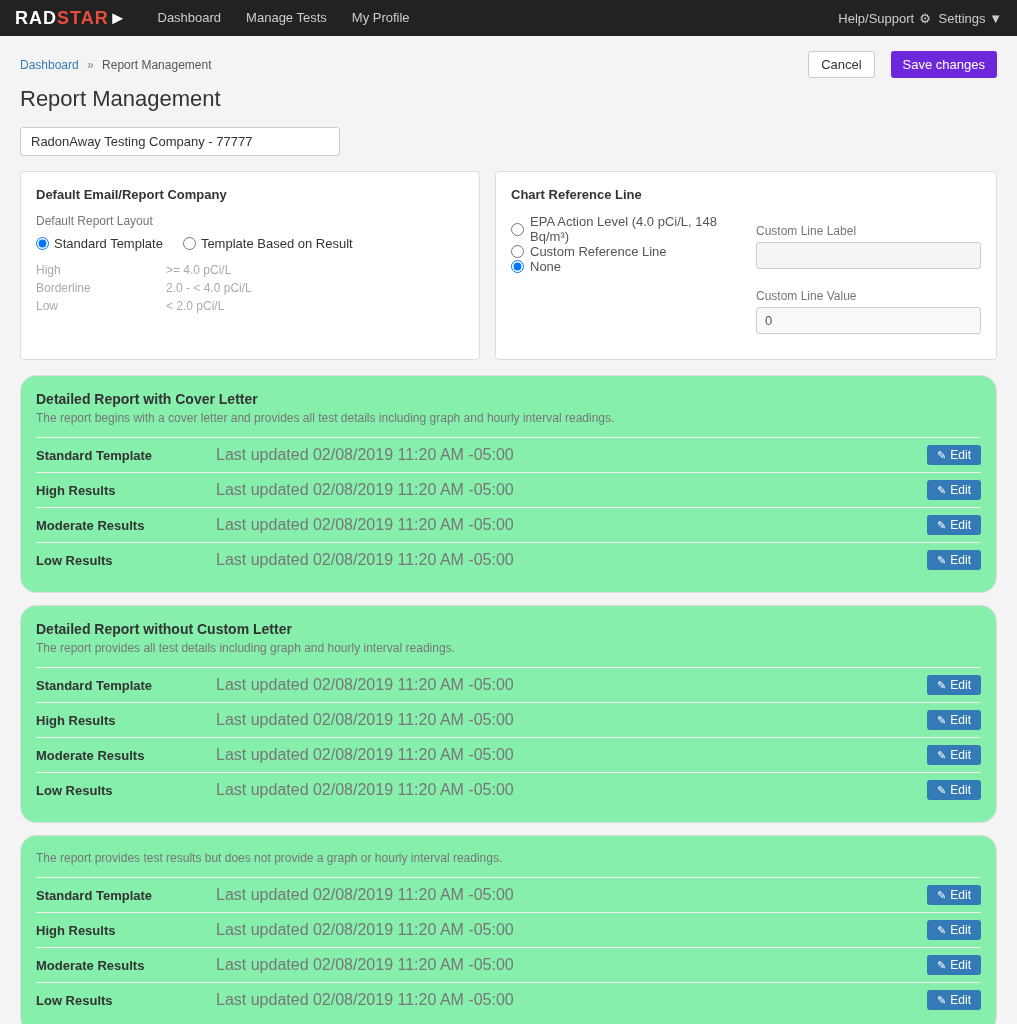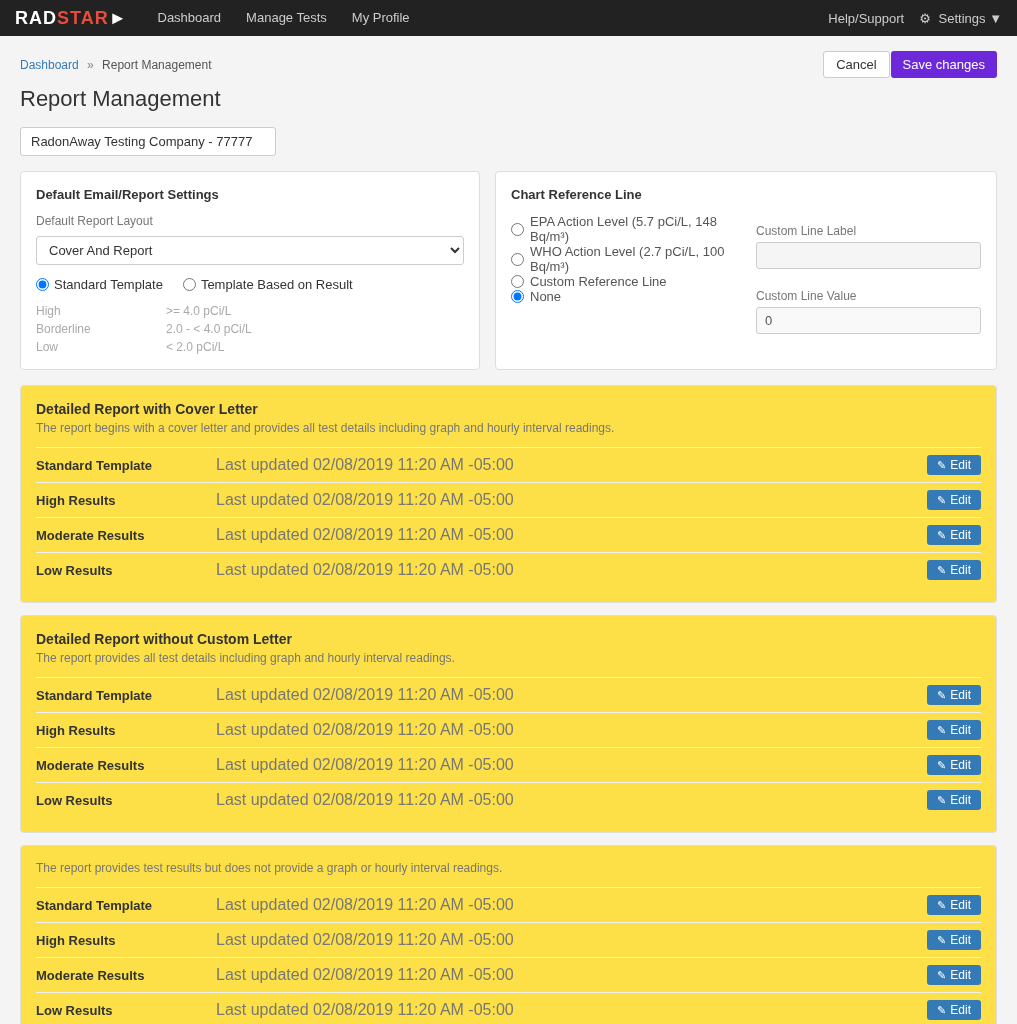--- a/index.html
+++ b/index.html
@@ -25,21 +25,21 @@
     .navbar-links { display: flex; gap: 5px; flex: 1; }
     .navbar-link {
       color: #ccc;
       text-decoration: none;
       padding: 0 10px;
       height: 36px;
       line-height: 36px;
       font-size: 13px;
       cursor: pointer;
     }
-    .navbar-right { display: flex; align-items: flex-start; gap: 15px; }
+    .navbar-right { display: flex; align-items: flex-start; gap: 5px; }
     .navbar-right-item {
       color: #ccc;
       font-size: 13px;
       cursor: pointer;
     }
     .gear-icon { margin-right: 4px; }
 
     
     .main-content {
       padding: 15px 20px;
@@ -53,21 +53,21 @@
       justify-content: space-between;
       align-items: center;
       margin-bottom: 8px;
     }
     .breadcrumb {
       font-size: 12px;
       color: #555;
     }
     .breadcrumb a { color: #337ab7; text-decoration: none; cursor: pointer; }
     .breadcrumb-sep { margin: 0 5px; color: #888; }
-    .header-buttons { display: flex; gap: 1px; }
+    .header-buttons { display: flex; gap: 16px; }
     .btn {
       padding: 5px 12px;
       border: none;
       cursor: pointer;
       border-radius: 3px;
       font-size: 13px;
     }
     .btn-default { background: #fff; border: 1px solid #ccc; color: #333; }
     .btn-primary { background: #6d28d9; color: #fff; }
     .btn-edit { background: #337ab7; color: #fff; border: none; border-radius: 3px; padding: 3px 10px; font-size: 12px; cursor: pointer; display: flex; align-items: center; gap: 4px; }
@@ -78,21 +78,21 @@
       font-weight: 400;
       color: #333;
       margin-bottom: 15px;
     }
 
     
     .company-input-wrap {
       margin-bottom: 15px;
     }
     .company-input {
-      width: 256px;
+      width: 320px;
       padding: 6px 10px;
       border: 1px solid #ccc;
       border-radius: 3px;
       font-size: 13px;
       color: #333;
       background: #fff;
     }
 
     
     .options-row {
@@ -158,23 +158,23 @@
       border-radius: 3px;
       font-size: 13px;
       color: #555;
       background: #f9f9f9;
       margin-bottom: 10px;
     }
     .custom-line-input:disabled { background: #f5f5f5; }
 
     
     .report-section {
-      background: #fde047;
+      background: #86efac;
       border: 1px solid #ddd;
-      border-radius: 4px;
+      border-radius: 16px;
       padding: 15px;
       margin-bottom: 12px;
     }
     .section-title {
       font-size: 14px;
       font-weight: bold;
       color: #333;
       margin-bottom: 4px;
     }
     .section-desc {
@@ -238,28 +238,23 @@
 
   <h1 class="page-title">Report Management</h1>
 
   <div class="company-input-wrap">
     <input class="company-input" type="text" value="RadonAway Testing Company - 77777" style="">
   </div>
 
   <div class="options-row">
 
     <div class="card card-left">
-      <div class="card-title">Default Email/Report Settings</div>
+      <div class="card-title">Default Email/Report Company</div>
 
       <div class="form-label">Default Report Layout</div>
-      <select class="form-select">
-        <option>Cover And Report</option>
-        <option>Report Only</option>
-        <option>Cover Only</option>
-      </select>
 
       <div class="radio-row">
         <label class="radio-label">
           <input type="radio" name="template" checked="" style="">
           <span>Standard Template</span>
         </label>
         <label class="radio-label">
           <input type="radio" name="template" style="">
           <span>Template Based on Result</span>
         </label>
@@ -274,25 +269,21 @@
         <span class="value">&lt; 2.0 pCi/L</span>
       </div>
     </div>
 
     <div class="card card-right">
       <div class="card-title">Chart Reference Line</div>
       <div style="display:flex; gap:20px;">
         <div style="flex:1;">
           <div class="chart-ref-row">
             <input type="radio" name="chartref" style="">
-            <span>EPA Action Level (5.7 pCi/L, 148 Bq/m³)</span>
-          </div>
-          <div class="chart-ref-row">
-            <input type="radio" name="chartref" style="">
-            <span>WHO Action Level (2.7 pCi/L, 100 Bq/m³)</span>
+            <span>EPA Action Level (4.0 pCi/L, 148 Bq/m³)</span>
           </div>
           <div class="chart-ref-row">
             <input type="radio" name="chartref" style="">
             <span>Custom Reference Line</span>
           </div>
           <div class="chart-ref-row">
             <input type="radio" name="chartref" checked="" style="">
             <span>None</span>
           </div>
         </div>

